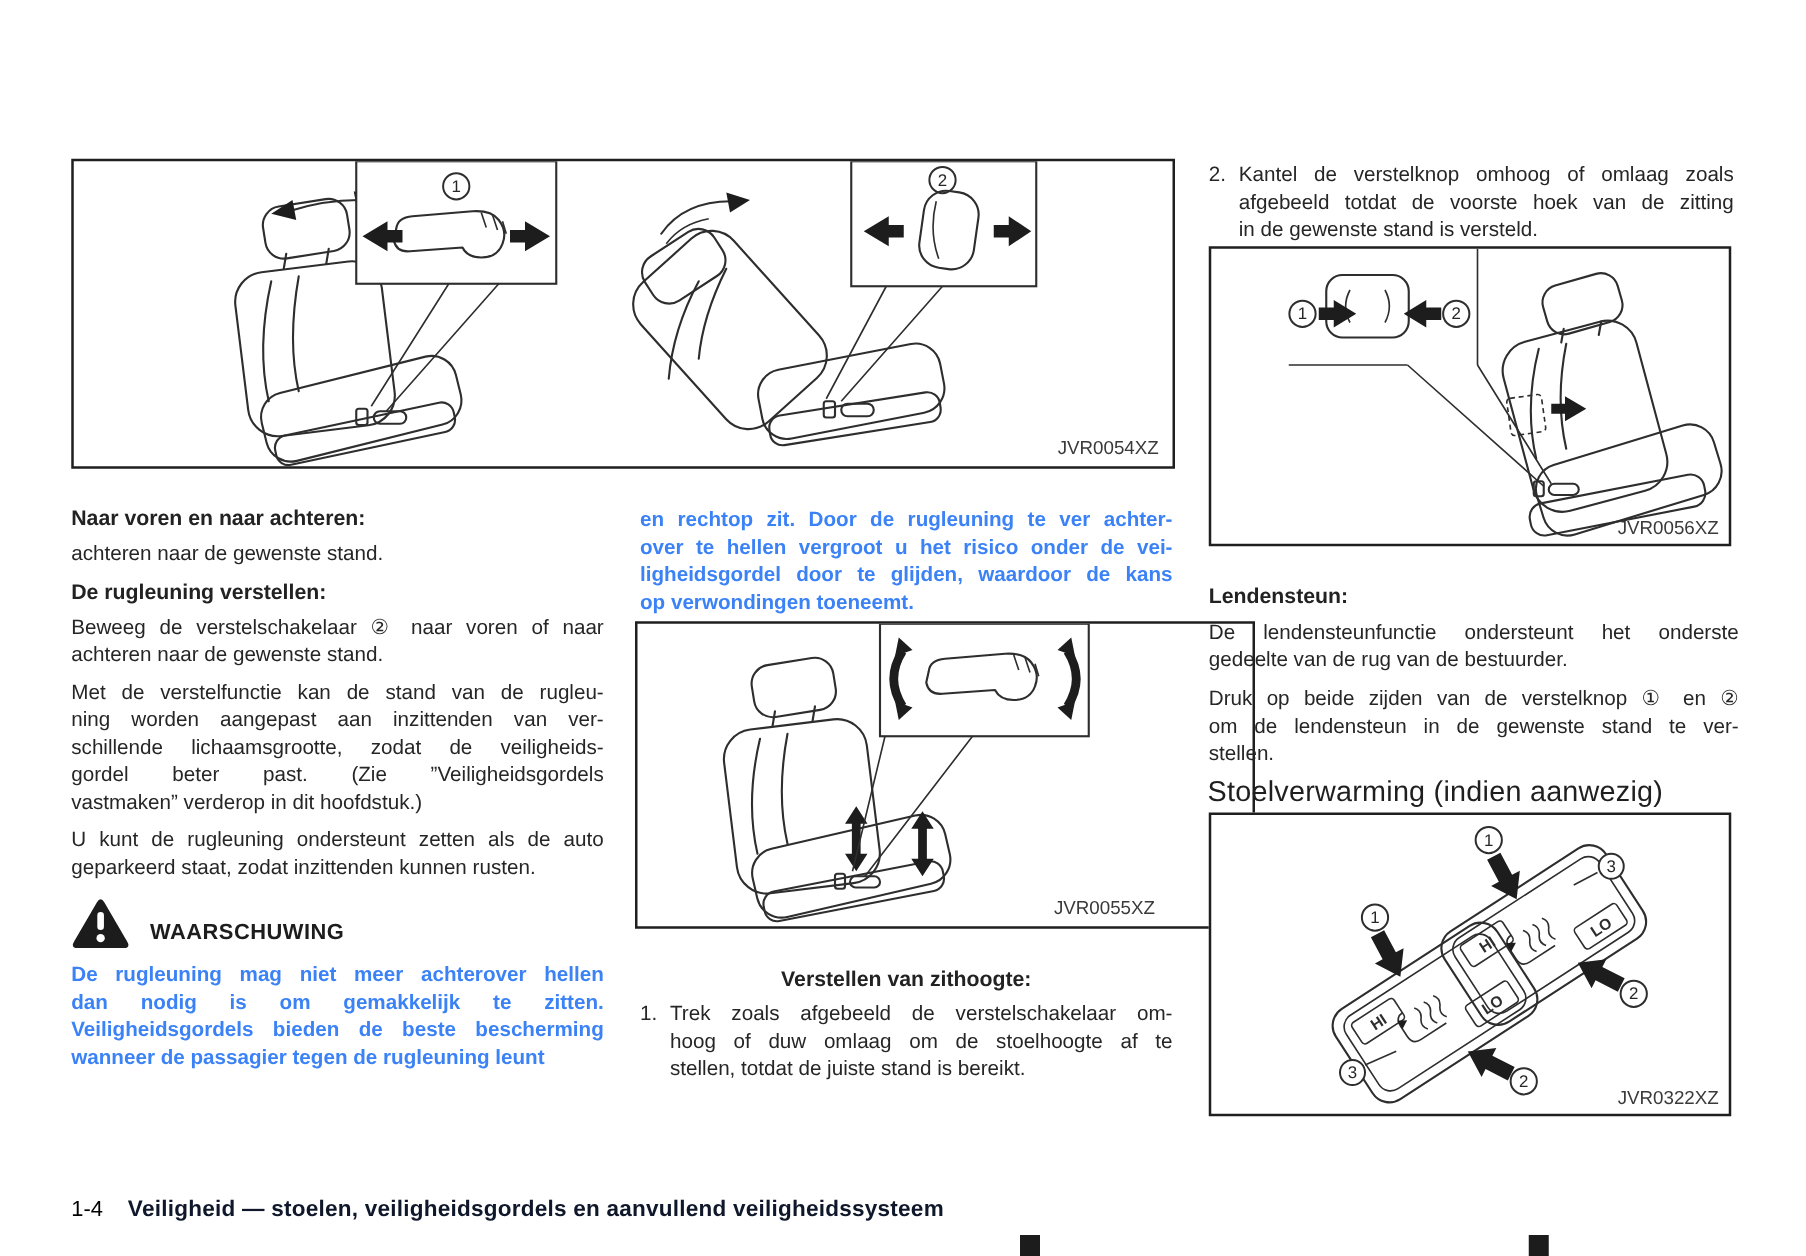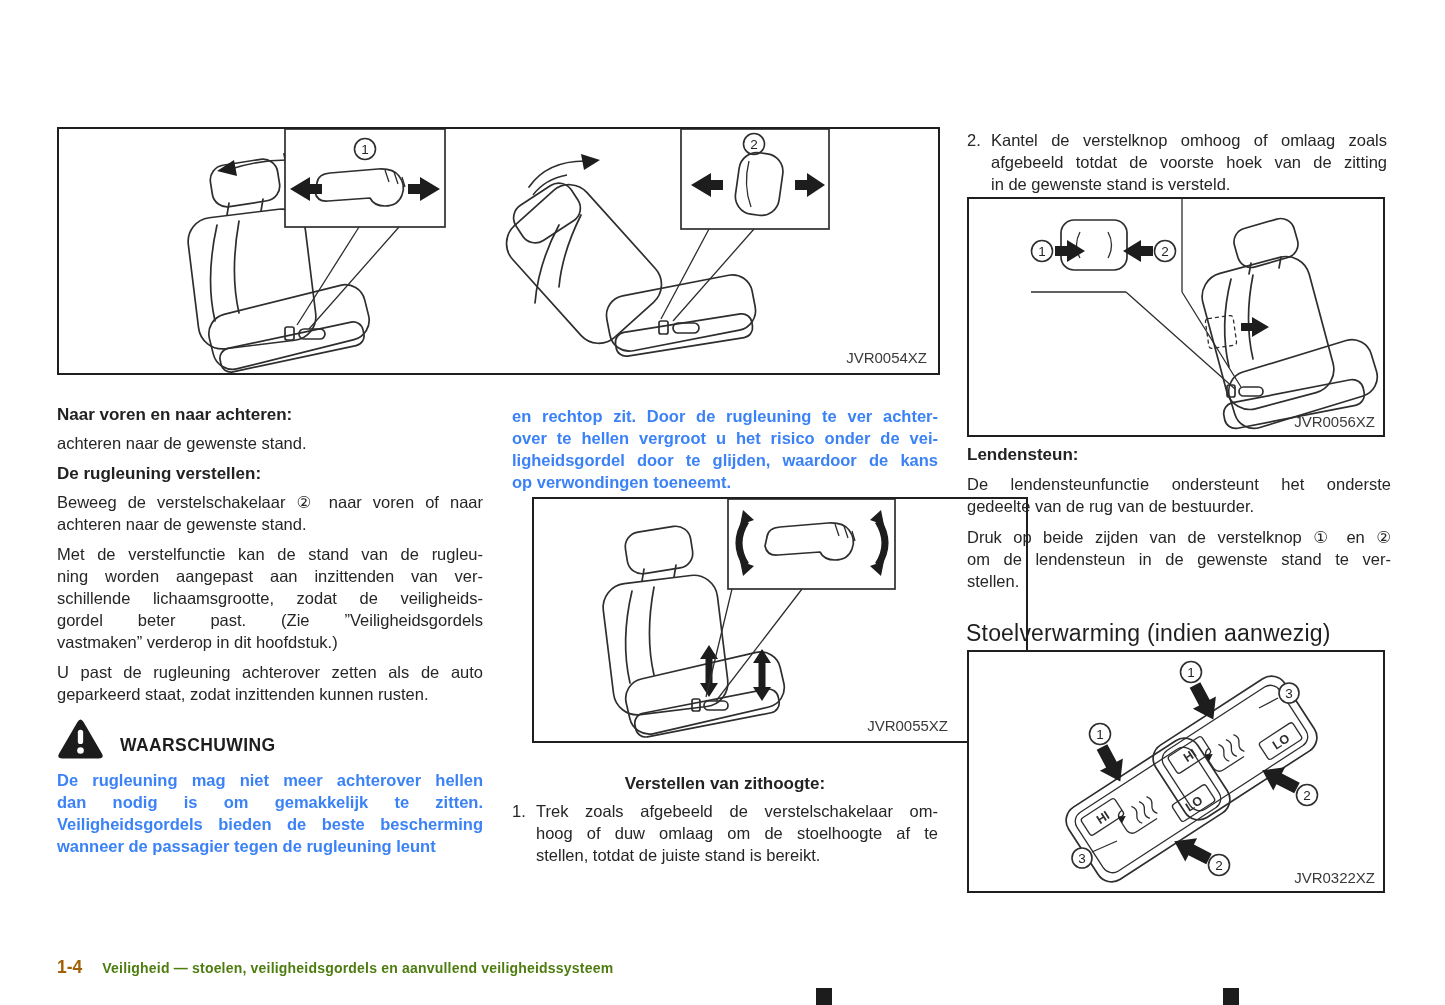--- a/index.html
+++ b/index.html
@@ -18,22 +18,22 @@
   .para .tl:last-child{text-align-last:left;}
   h3.bhead{font-size:17px;line-height:23px;font-weight:bold;margin:0 0 6px 0;color:#222;}
   .bold-para .tl{font-weight:bold;color:#3b82f6;}
   .list-item{display:flex;margin:0;}
   .list-item .marker{width:24px;flex:0 0 24px;}
   .list-item .li-lines{flex:1;}
   .warn-head{display:flex;align-items:flex-end;gap:16px;margin:12px 0 10px 0;}
   .warn-head .wtitle{font-weight:bold;font-size:17.5px;letter-spacing:.4px;color:#1d1d1d;padding-bottom:3px;}
   .big-head{font-size:23px;font-weight:400;color:#1f1f1f;letter-spacing:.2px;margin:0;text-align:right;}
   .footer{position:absolute;left:57px;top:957px;display:flex;align-items:baseline;gap:20px;}
-  .footer .pnum{font-size:17.5px;color:#a16207;font-weight:bold;}
-  .footer .ftitle{font-size:14px;font-weight:bold;color:#4d7c0f;letter-spacing:.2px;}
+  .footer .pnum{font-size:17.5px;color:#000000;}
+  .footer .ftitle{font-size:18px;font-weight:bold;color:#0f172a;letter-spacing:.2px;}
   .print-mark{position:absolute;width:16px;height:17px;background:#1c1c1c;}
   
   .ln{stroke:#2e2e2e;fill:none;stroke-width:1.7;stroke-linecap:round;stroke-linejoin:round;}
   .ln-thin{stroke:#2e2e2e;fill:none;stroke-width:1.3;}
   .fl{fill:#1d1d1d;stroke:none;}
   .cap{font-size:15px;fill:#3a3a3a;font-family:"Liberation Sans","DejaVu Sans",sans-serif;}
   .cnum-c{fill:#ffffff;stroke:#2e2e2e;stroke-width:1.6;}
   .cnum-t{font-size:13.5px;fill:#262626;text-anchor:middle;font-family:"Liberation Sans","DejaVu Sans",sans-serif;}
   .panel-t{font-size:12.5px;fill:#2e2e2e;text-anchor:middle;font-weight:bold;font-family:"Liberation Sans","DejaVu Sans",sans-serif;}
 </style>
@@ -118,21 +118,21 @@
       <div class="tl">achteren naar de gewenste stand.</div>
     </div>
   <div class="para">
       <div class="tl">Met de verstelfunctie kan de stand van de rugleu-</div>
       <div class="tl">ning worden aangepast aan inzittenden van ver-</div>
       <div class="tl">schillende lichaamsgrootte, zodat de veiligheids-</div>
       <div class="tl">gordel beter past. (Zie ”Veiligheidsgordels</div>
       <div class="tl">vastmaken” verderop in dit hoofdstuk.)</div>
     </div>
   <div class="para" style="margin-bottom:4px;">
-      <div class="tl">U past de rugleuning achterover zetten als de auto</div>
+      <div class="tl">U kunt de rugleuning ondersteunt zetten als de auto</div>
       <div class="tl">geparkeerd staat, zodat inzittenden kunnen rusten.</div>
     </div>
   <div class="warn-head">
     <svg width="47" height="42" viewBox="0 0 62 54">
       <path d="M27,6 q4,-7 8,0 l24,41 q4,7 -4,7 H7 q-8,0 -4,-7 z" fill="#1c1c1c"></path>
       <rect x="27.5" y="16" width="7" height="19" rx="3.5" fill="#ffffff"></rect>
       <circle cx="31" cy="43.5" r="4.4" fill="#ffffff"></circle>
     </svg>
     <span class="wtitle">WAARSCHUWING</span>
   </div>
@@ -146,21 +146,21 @@
 
 <div class="abs col" style="left:512px;top:405px;width:426px;">
   <div class="para bold-para">
       <div class="tl">en rechtop zit. Door de rugleuning te ver achter-</div>
       <div class="tl">over te hellen vergroot u het risico onder de vei-</div>
       <div class="tl">ligheidsgordel door te glijden, waardoor de kans</div>
       <div class="tl">op verwondingen toeneemt.</div>
     </div>
 </div>
 
-<div class="figure" style="left:532px;top:497px;width:496px;height:246px;">
+<div class="figure" style="left:508px;top:497px;width:496px;height:246px;">
   <svg width="423" height="242" viewBox="0 0 423 242">
 
     <g class="ln">
       <rect x="92" y="30" width="66" height="42" rx="15" transform="rotate(-9 125 51)"></rect>
       <path d="M110,70 l-2,12 M142,66 l-2,12"></path>
       <rect x="74" y="80" width="115" height="132" rx="24" transform="rotate(-7 132 146)"></rect>
       <path d="M98,92 c-8,34 -8,66 -2,92 M120,88 c-6,32 -6,62 0,88"></path>
       <rect x="92" y="166" width="158" height="56" rx="20" transform="rotate(-13 171 194)"></rect>
       <rect x="100" y="202" width="146" height="24" rx="10" transform="rotate(-11 173 214)"></rect>
       <rect x="158" y="200" width="8" height="12" rx="2"></rect>
@@ -245,21 +245,21 @@
       <rect x="258" y="186" width="8" height="12" rx="2"></rect>
       <rect x="270" y="188" width="24" height="9" rx="4.5"></rect>
     </g>
 
     <rect class="ln-thin" x="238" y="118" width="28" height="30" rx="3" stroke-dasharray="4 3" transform="rotate(-8 252 133)"></rect>
     <path class="fl" d="M272,124 h11 v-6 l17,10 -17,10 v-6 h-11 z"></path>
     <text class="cap" x="406" y="228" text-anchor="end">JVR0056XZ</text>
   </svg>
 </div>
 
-<div class="abs col" style="left:967px;top:443px;width:424px;">
+<div class="abs col" style="left:967px;top:465px;width:424px;">
   <h3 class="bhead" style="margin-bottom:7px;">Lendensteun:</h3>
   <div class="para" style="margin-bottom:9px;">
       <div class="tl">De lendensteunfunctie ondersteunt het onderste</div>
       <div class="tl">gedeelte van de rug van de bestuurder.</div>
     </div>
   <div class="para">
       <div class="tl">Druk op beide zijden van de verstelknop ① en ②</div>
       <div class="tl">om de lendensteun in de gewenste stand te ver-</div>
       <div class="tl">stellen.</div>
     </div>

